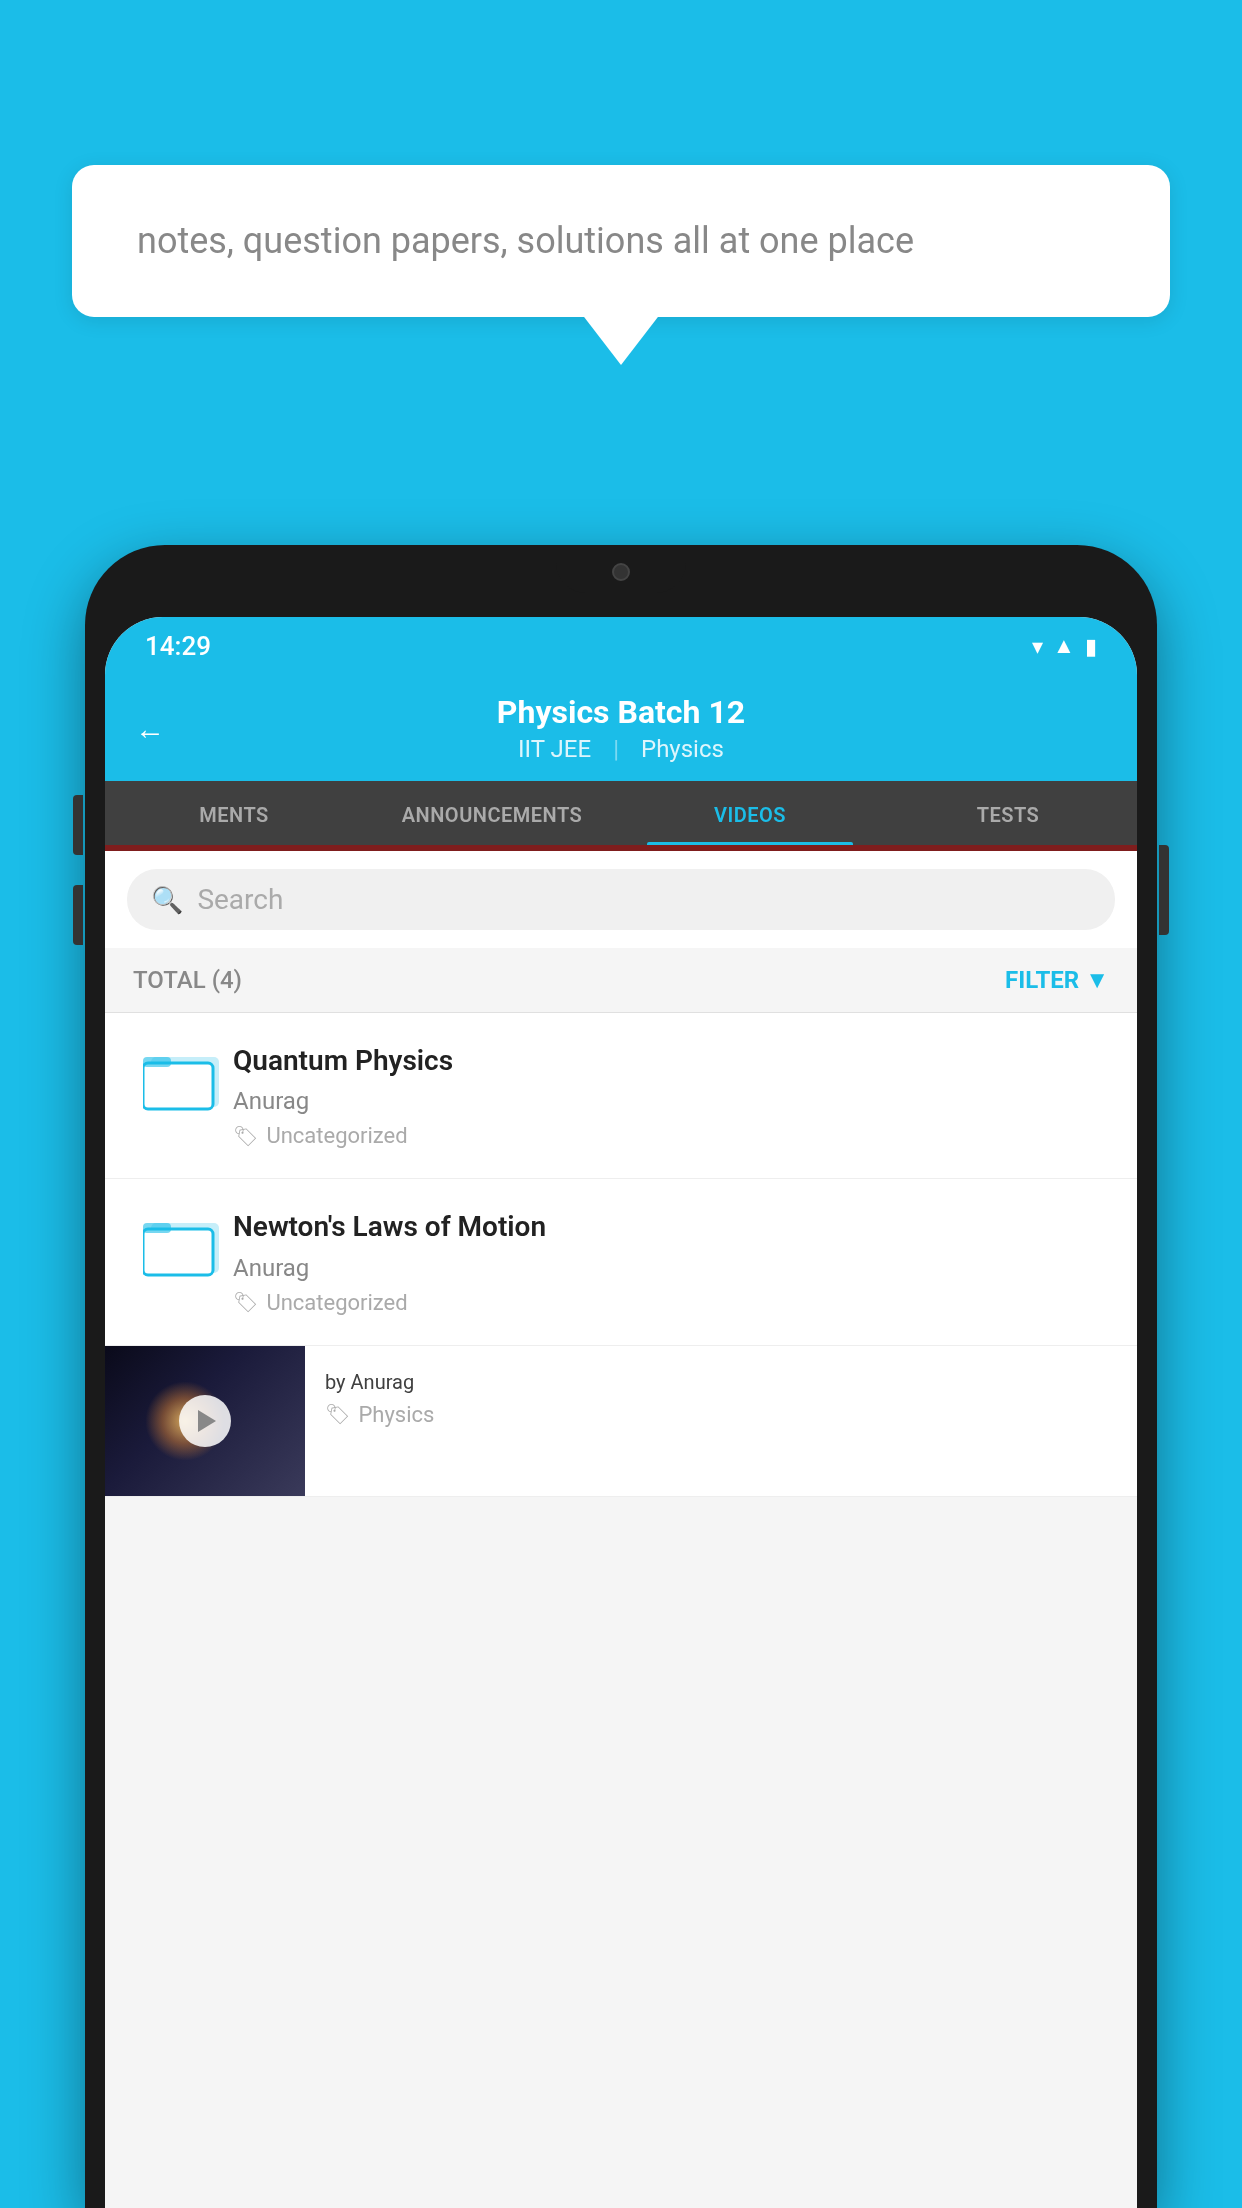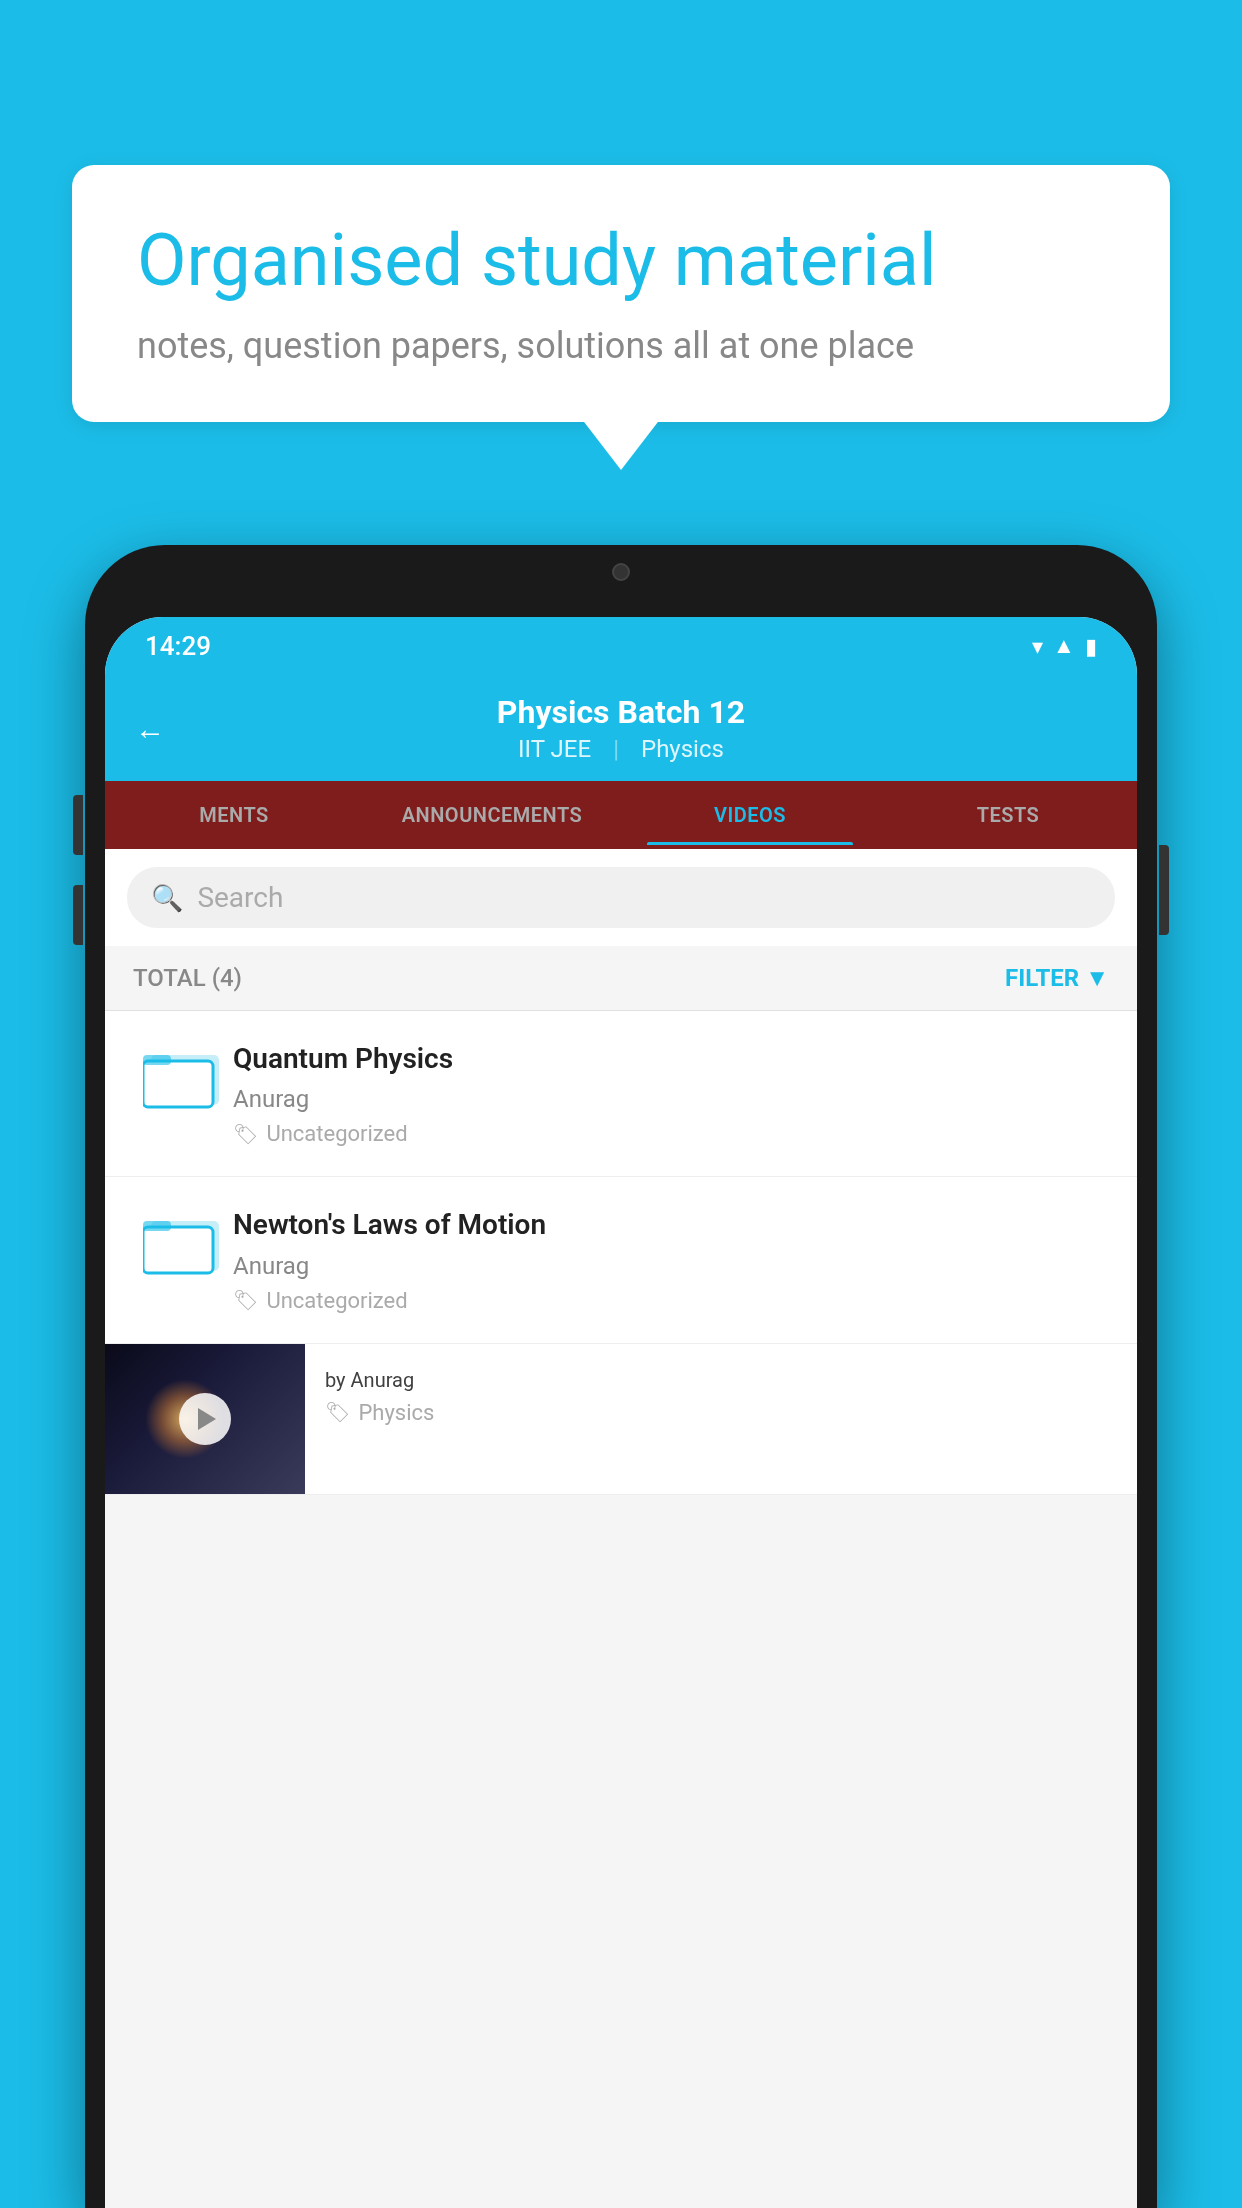--- a/index.html
+++ b/index.html
@@ -149,23 +149,23 @@
       gap: 22px;
       margin-top: 4px;
     }
     .app-header-tag {
       color: rgba(255,255,255,0.85);
       font-size: 24px;
     }
 
     
     .tabs-bar {
-      background: #7f1d1d;
-      display: flex;
-      border-bottom: 4px solid #7f1d1d;
+      background: #404040;
+      display: flex;
+      border-bottom: 6px solid #7f1d1d;
       overflow: hidden;
     }
     .tab-item {
       flex: 1;
       text-align: center;
       padding: 22px 8px 18px;
       font-size: 20px;
       font-weight: 600;
       color: #aaa;
       letter-spacing: 0.5px;
@@ -397,21 +397,20 @@
       background: #333;
       border-radius: 0 4px 4px 0;
     }
   </style>
 </head>
 <body>
 
 <div style="position:absolute;top:0;left:0;width:100%;height:100%;background:#1BBDE8;"></div>
 
 <div class="speech-bubble">
-  <div class="speech-bubble-title">Organised study material</div>
   <div class="speech-bubble-subtitle">notes, question papers, solutions all at one place</div>
 </div>
 
 <div class="phone-frame">
 
   <div class="phone-side-left"></div>
   <div class="phone-side-left2"></div>
   <div class="phone-side-right"></div>
 
   <div class="notch">

